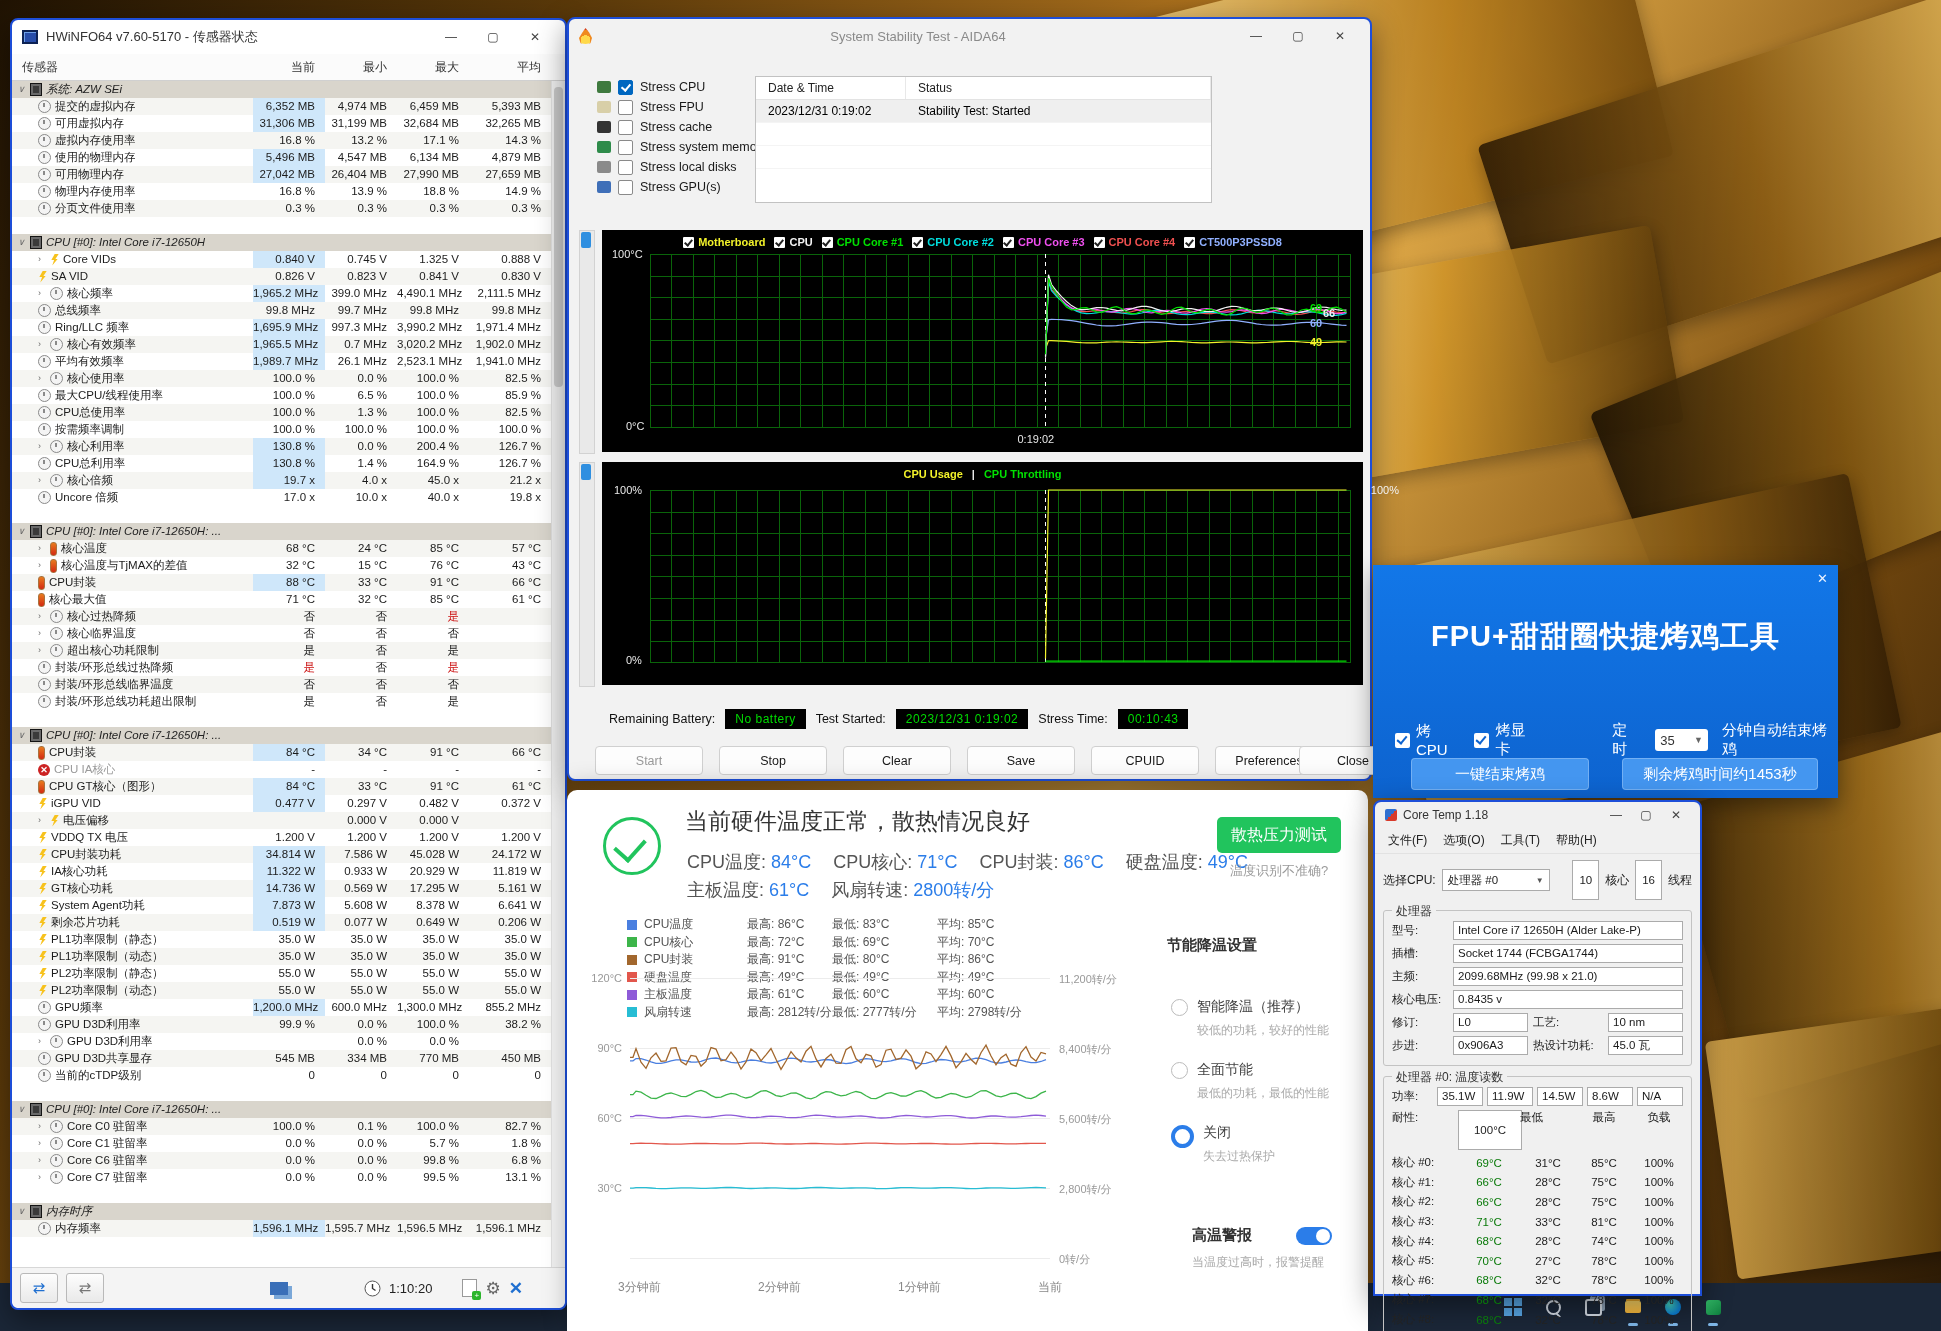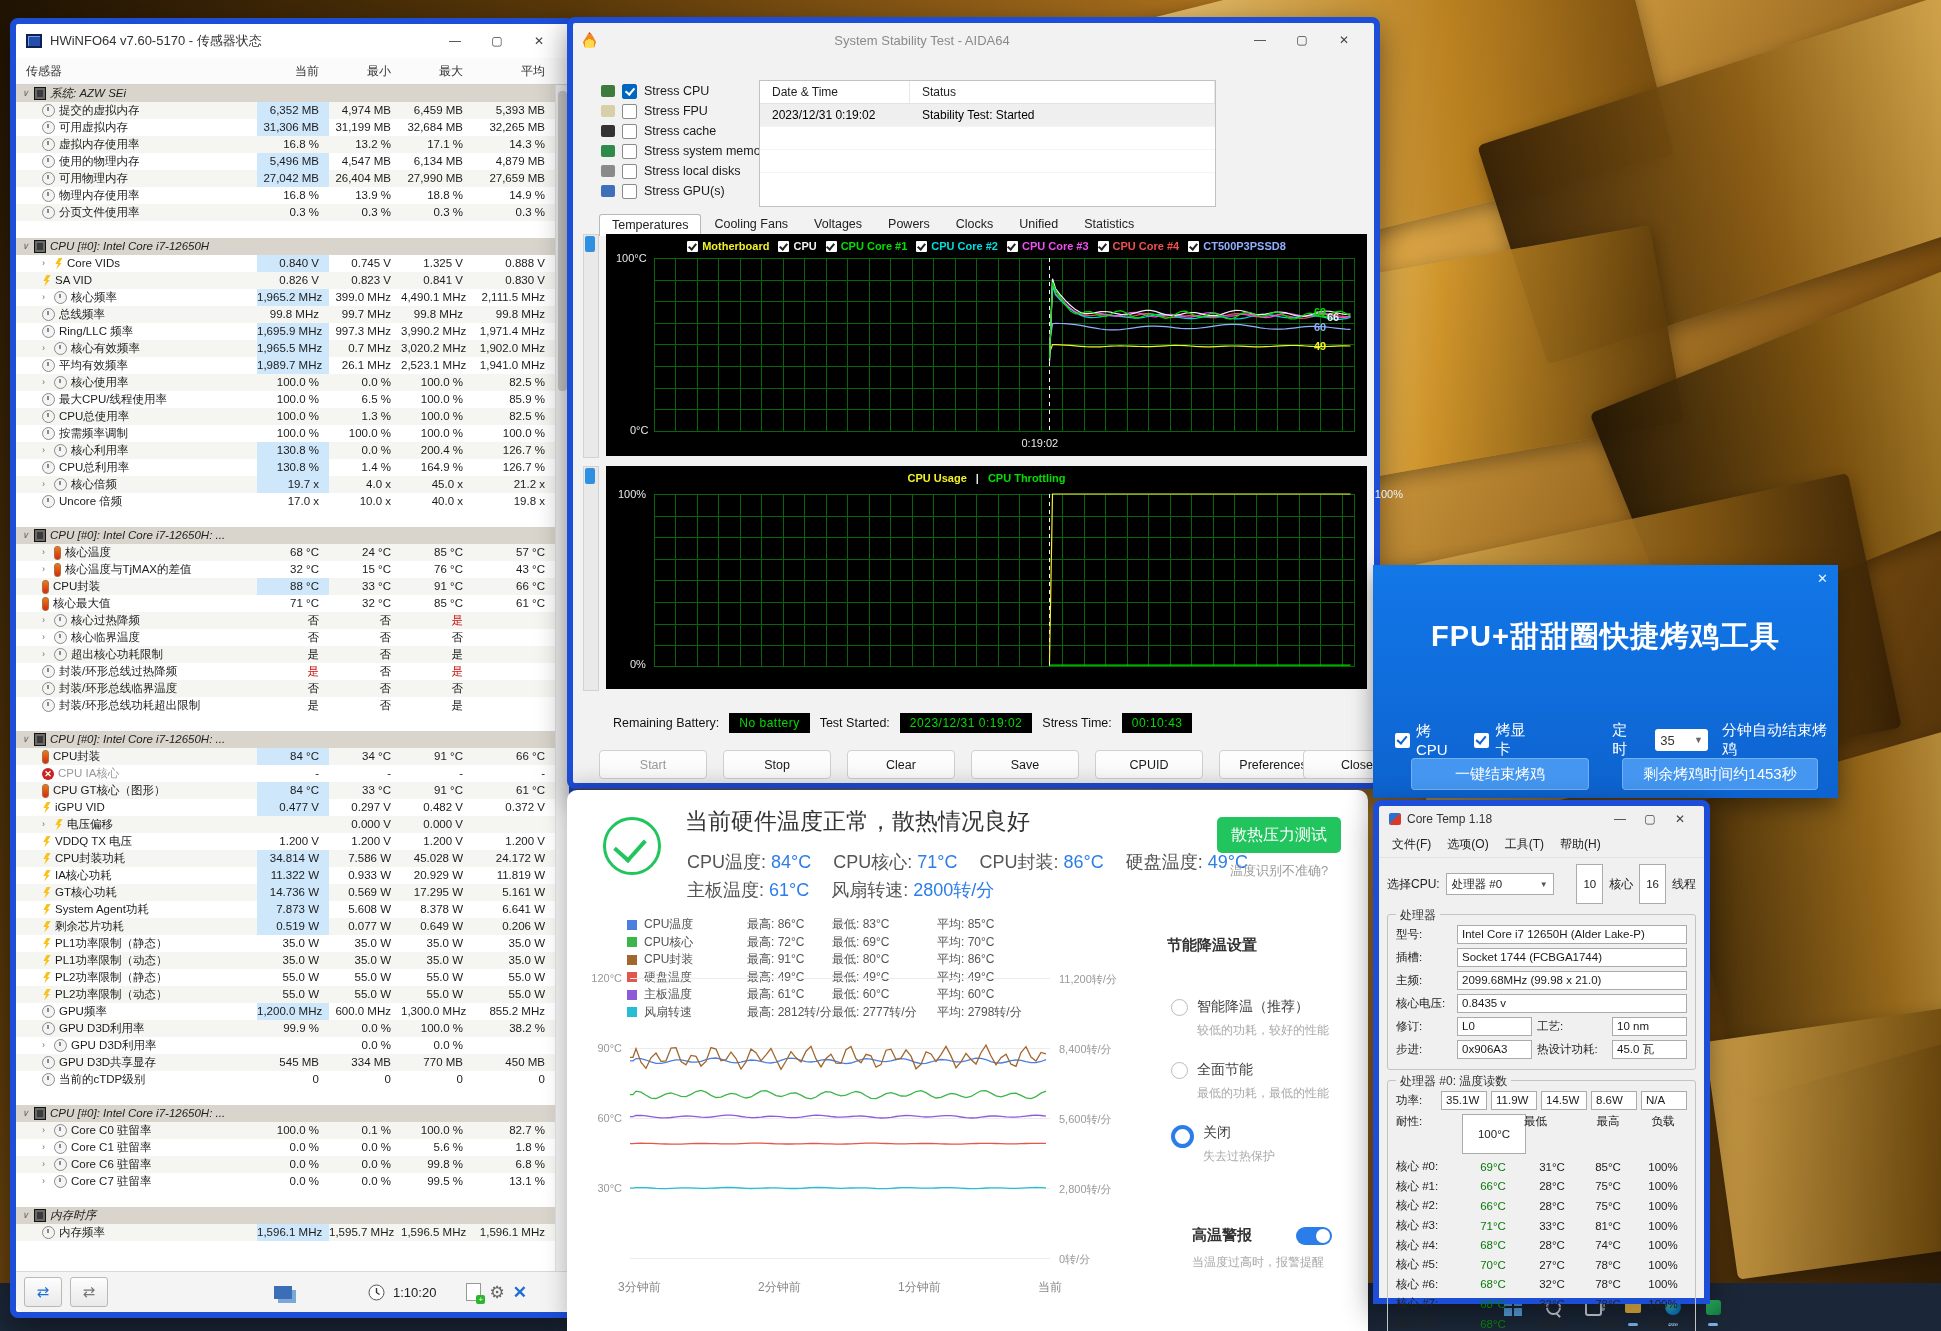--- a/index.html
+++ b/index.html
@@ -8,21 +8,21 @@
   
   #wallpaper{position:absolute;inset:0;background:
     linear-gradient(118deg,#201303 0%,#5c3a0a 22%,#a96f1d 45%,#d8a243 58%,#7c4e10 78%,#2a1905 100%);}
   .wp-block{position:absolute;opacity:.9;}
   
   #taskbar{position:absolute;left:0;right:0;bottom:0;height:48px;background:#1b2738;z-index:5;}
   .tb-icons{position:absolute;left:1500px;top:0;height:48px;display:flex;align-items:center;gap:14px;}
   .tb-ic{width:26px;height:26px;display:flex;align-items:center;justify-content:center;border-radius:4px;position:relative;}
   .runline{position:absolute;bottom:-6px;left:8px;right:8px;height:3px;border-radius:2px;background:#7fb7e8;}
   
-  .win{position:absolute;background:#fff;border:6px solid #1d4ed8;border-radius:8px;
+  .win{position:absolute;background:#fff;border:2px solid #1d4ed8;border-radius:8px;
     box-shadow:0 10px 30px rgba(0,0,0,.45);z-index:10;}
   .titlebar{height:34px;display:flex;align-items:center;padding:0 10px;font-size:13px;color:#333;}
   .tb-title{flex:1;white-space:nowrap;overflow:hidden;}
   .cap-btns{display:flex;gap:2px;}
   .cap{width:40px;height:28px;display:flex;align-items:center;justify-content:center;color:#444;font-size:12px;border-radius:4px;}
   
   #hwinfo{left:10px;top:18px;width:553px;height:1288px;display:flex;flex-direction:column;border-radius:8px;}
   #hw-header{display:grid;grid-template-columns:1fr 72px 72px 72px 82px;height:26px;line-height:26px;
     border-bottom:1px solid #d0d0d0;font-size:12px;color:#333;background:#fbfbfb;padding-right:14px;}
   #hw-header span{padding-right:10px;text-align:right;}
@@ -827,21 +827,21 @@
             <div class="hw-val">82.7 %</div>
           </div>
           <div class="hw-row">
             <div class="hw-label">
               <span class="chev">›</span>
               <span class="ic ic-g"></span>
               <span>Core C1 驻留率</span>
             </div>
             <div class="hw-val">0.0 %</div>
             <div class="hw-val">0.0 %</div>
-            <div class="hw-val">5.6 %</div>
+            <div class="hw-val">5.7 %</div>
             <div class="hw-val">1.8 %</div>
           </div>
           <div class="hw-row">
             <div class="hw-label">
               <span class="chev">›</span>
               <span class="ic ic-g"></span>
               <span>Core C6 驻留率</span>
             </div>
             <div class="hw-val">0.0 %</div>
             <div class="hw-val">0.0 %</div>
@@ -957,29 +957,20 @@
         <div id="log-rows">
             <div class="log-row">
               <span>2023/12/31 0:19:02</span>
               <span>Stability Test: Started</span>
             </div>
             <div class="log-empty"></div>
             <div class="log-empty"></div>
             <div class="log-empty"></div>
           </div>
       </div>
-      <div id="aida-tabs">
-          <div class="tab active">Temperatures</div>
-          <div class="tab">Cooling Fans</div>
-          <div class="tab">Voltages</div>
-          <div class="tab">Powers</div>
-          <div class="tab">Clocks</div>
-          <div class="tab">Unified</div>
-          <div class="tab">Statistics</div>
-        </div>
 
       <div class="gscroll" style="left:10px;top:211px;height:222px;">
           <div class="gthumb" style="top:1px;"></div>
         </div>
       <div id="g1" class="graph">
           <div class="plotgrid" style="left: 48px; top: 24px; width: 700px; height: 173px;"></div>
           <div class="gleg" style="top: 6px;">
             <span class="itm">
               <span class="wcb"></span>
               <span style="color: rgb(242, 242, 42);">Motherboard</span>

